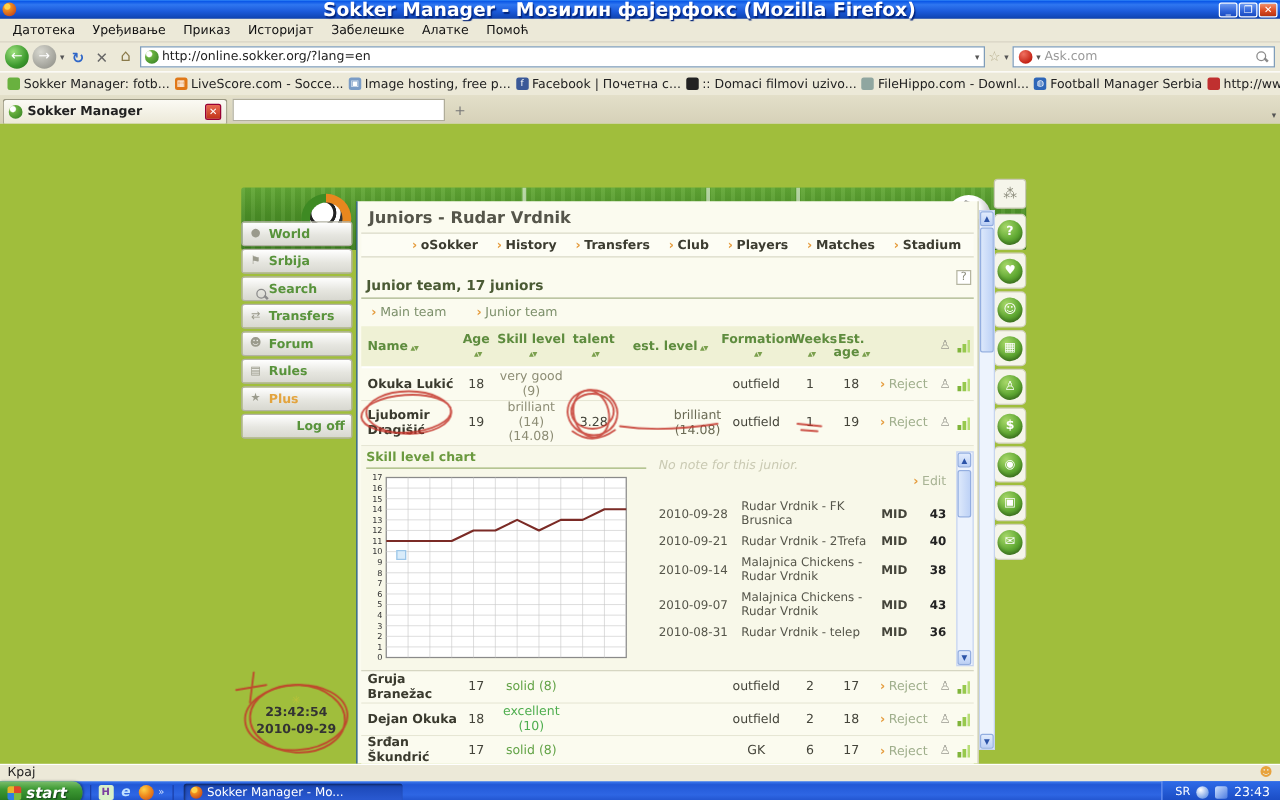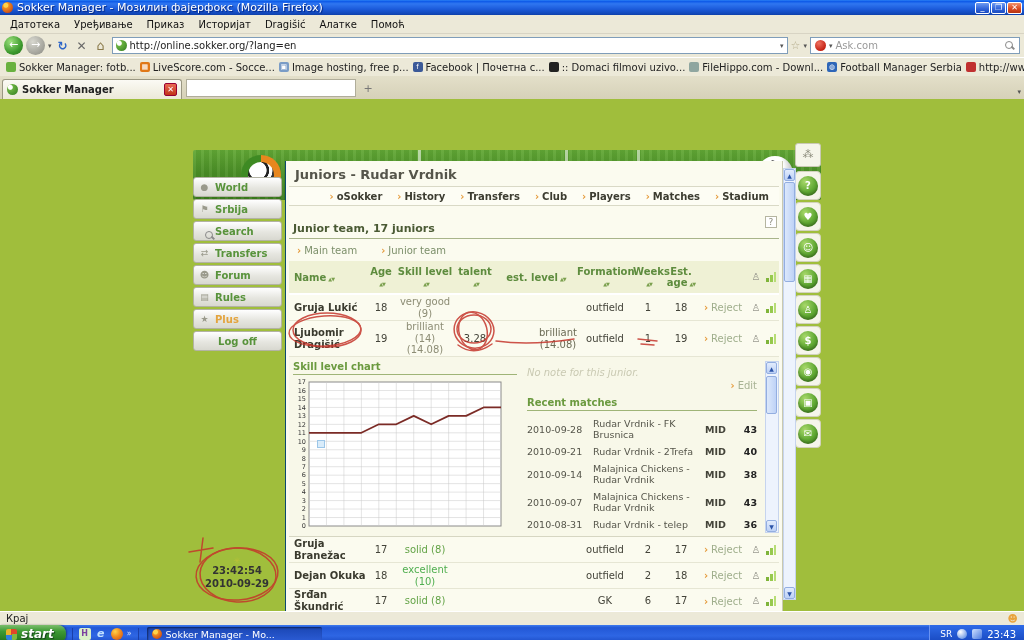--- a/index.html
+++ b/index.html
@@ -5,22 +5,22 @@
   * { margin:0; padding:0; box-sizing:border-box; }
   html,body { width:1024px; height:640px; overflow:hidden;
     font-family:"DejaVu Sans","Liberation Sans",sans-serif; }
   #window { position:relative; width:1024px; height:640px; background:#ECE9D8; }
 
   
   #titlebar { height:15px; display:flex; align-items:center; padding:0 2px;
     background:linear-gradient(180deg,#3087F7 0%,#0C59E8 8%,#2F76F0 25%,#1C5BDB 60%,#1147B8 92%,#0E3FA8 100%); }
   .ff-ico { width:11px; height:11px; border-radius:50%;
     background:radial-gradient(circle at 35% 30%,#FFD24A 0 2px,#F08C1E 3px,#C6491A 80%); flex:0 0 auto; }
-  #win-title { color:#fff; font-size:11px; font-weight:normal; margin-left:4px;
-    text-shadow:1px 1px 1px #00227a; white-space:nowrap; overflow:hidden; flex:1; }
+  #win-title { color:#fff; font-size:15px; font-weight:bold; margin-left:4px;
+    text-shadow:1px 1px 1px #00227a; white-space:nowrap; overflow:hidden; flex:1;text-align:center; }
   .winbtn { width:15px; height:12px; margin-left:1px; border:1px solid #fff; border-radius:2px;
     color:#fff; font-size:8px; line-height:10px; text-align:center;
     background:linear-gradient(180deg,#6E9BF2,#2E62D8 60%,#1B4BC0); }
   .winbtn.close { background:linear-gradient(180deg,#F0926E,#DD4C22 55%,#B53312); }
 
   
   #menubar { height:19px; display:flex; align-items:center; gap:2px; padding:0 4px;
     border-bottom:1px solid #d8d4c4; font-size:10px; color:#111; }
   .menu-item { padding:1px 6px; }
   #toolbar { height:23px; display:flex; align-items:center; gap:3px; padding:0 4px; }
@@ -114,21 +114,21 @@
     background:linear-gradient(90deg,#DCE8FB,#BED2F6); }
 
   
   #sidebar { position:absolute; left:193px; top:78px; width:90px; }
   .side-btn { width:89px; height:20px; margin-bottom:2px; border:1px solid #b3b3a4; border-radius:3px;
     background:linear-gradient(180deg,#FFFFFF,#E6E6E0 55%,#D8D8D0); display:flex; align-items:center;
     gap:5px; padding:0 5px; }
   .side-ico { width:11px; font-size:9px; color:#9a9a8c; text-align:center; }
   .side-label { font-size:10px; font-weight:bold; color:#58933B; }
   .side-btn.accent .side-label { color:#E3A43E; }
-  #logoff-btn { justify-content:center; }
+  #logoff-btn { justify-content:flex-end; }
 
   
   #content { position:absolute; left:285px; top:62px; width:498px; height:450px; background:#FBFBEF;
     border-left:1px solid #0c4a6e; border-right:1px solid #c9c9b0; padding:0 3px; }
   #page-title { font-size:13px; font-weight:bold; color:#55554A; padding:6px 6px 4px; }
   #main-nav { height:20px; border-top:1px solid #d9d9c6; border-bottom:1px solid #d9d9c6;
     display:flex; justify-content:flex-end; align-items:center; gap:15px; padding:0 10px;
     background:#FDFDF4; }
   .nav-link { font-size:10px; font-weight:bold; color:#3C3C30; display:flex; gap:3px; align-items:center; }
   .arrow { color:#E59B3C; font-weight:bold; font-size:10px; }
@@ -229,21 +229,21 @@
     <span class="winbtn">_</span>
     <span class="winbtn">❐</span>
     <span class="winbtn close">✕</span>
   </div>
 
   <div id="menubar">
       <span class="menu-item">Датотека</span>
       <span class="menu-item">Уређивање</span>
       <span class="menu-item">Приказ</span>
       <span class="menu-item">Историјат</span>
-      <span class="menu-item">Dragišić</span>
+      <span class="menu-item">Забелешке</span>
       <span class="menu-item">Алатке</span>
       <span class="menu-item">Помоћ</span>
     </div>
 
   <div id="toolbar">
     <span class="navball back">←</span>
     <span class="navball fwd">→</span>
     <span class="caret">▾</span>
     <span class="tbtn refresh">↻</span>
     <span class="tbtn">✕</span>
@@ -459,21 +459,21 @@
           <div class="th"><span>Weeks</span><span class="sort">▲▼</span></div>
           <div class="th"><span>Est. age</span><span class="sort">▲▼</span></div>
           <div class="th"></div>
           <div class="rowicons">
             <span class="mini-person">♙</span>
             <span class="mini-bars"></span>
           </div>
         </div>
       <div id="rows-top">
           <div class="trow tgrid" style="min-height: 26px;">
-            <span class="cell-name">Gruja Lukić</span>
+            <span class="cell-name">Okuka Lukić</span>
             <span class="c">18</span>
             <span class="c" style="color: rgb(141, 141, 117);">very good (9)</span>
             <span class="c"></span>
             <span class="c"></span>
             <span class="c">outfield</span>
             <span class="c">1</span>
             <span class="c">18</span>
             <span class="rej">
               <span class="arrow">›</span>
               <span>Reject</span>
@@ -554,21 +554,20 @@
               <line x1="190.54545454545453" x2="190.54545454545453" y1="3" y2="147" stroke="#c9c9c9" stroke-width="0.5"></line>
               <polyline points="16,53.82352941176471 33.45454545454545,53.82352941176471 50.90909090909091,53.82352941176471 68.36363636363637,53.82352941176471 85.81818181818181,45.352941176470594 103.27272727272727,45.352941176470594 120.72727272727273,36.882352941176464 138.1818181818182,45.352941176470594 155.63636363636363,36.882352941176464 173.0909090909091,36.882352941176464 190.54545454545453,28.411764705882348 208,28.411764705882348" fill="none" stroke="#7B2B26" stroke-width="1.7" stroke-linejoin="round"></polyline>
             </svg>
         </div>
         <div id="note-col">
           <div id="note-empty">No note for this junior.</div>
           <div id="edit-link">
             <span class="arrow">›</span>
             <span>Edit</span>
           </div>
-          <div class="sec-title">Recent matches</div>
           <div id="matches">
               <div class="mrow">
                 <span class="m-date">2010-09-28</span>
                 <span class="m-name">Rudar Vrdnik - FK Brusnica</span>
                 <span class="m-pos">MID</span>
                 <span class="m-rate">43</span>
               </div>
               <div class="mrow">
                 <span class="m-date">2010-09-21</span>
                 <span class="m-name">Rudar Vrdnik - 2Trefa</span>

